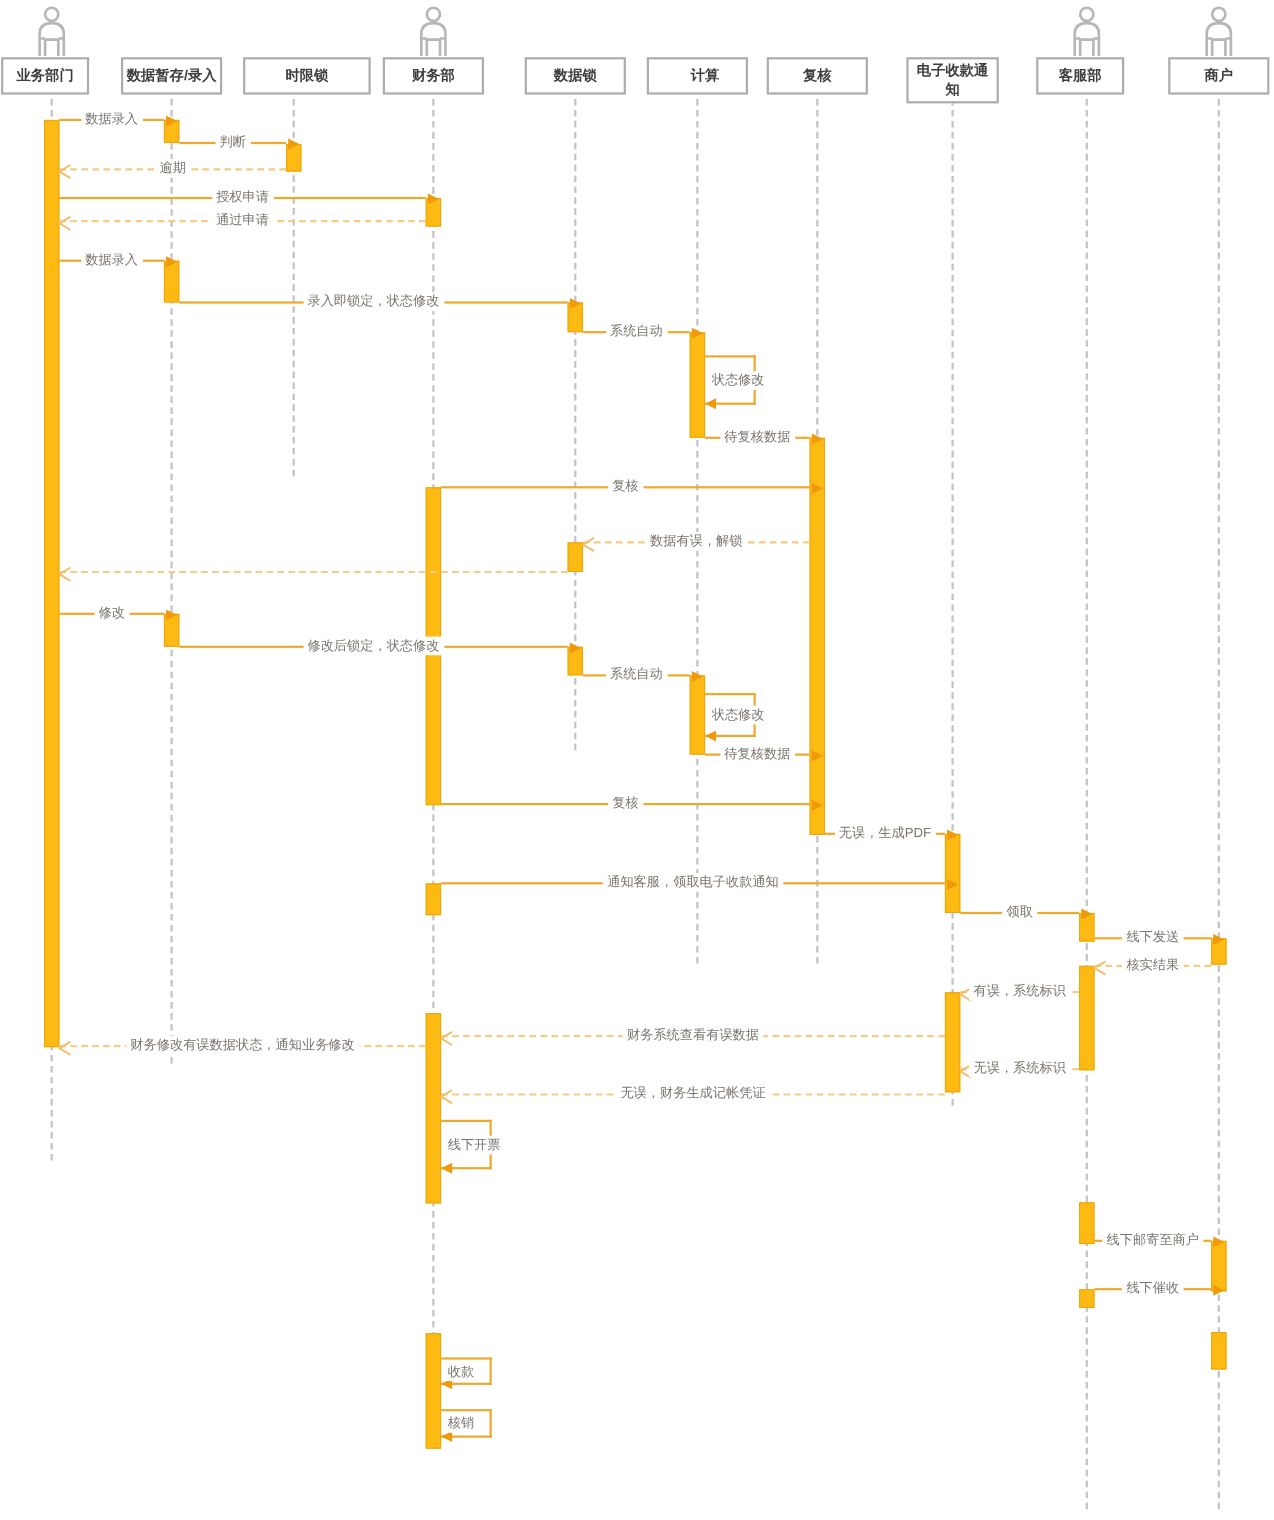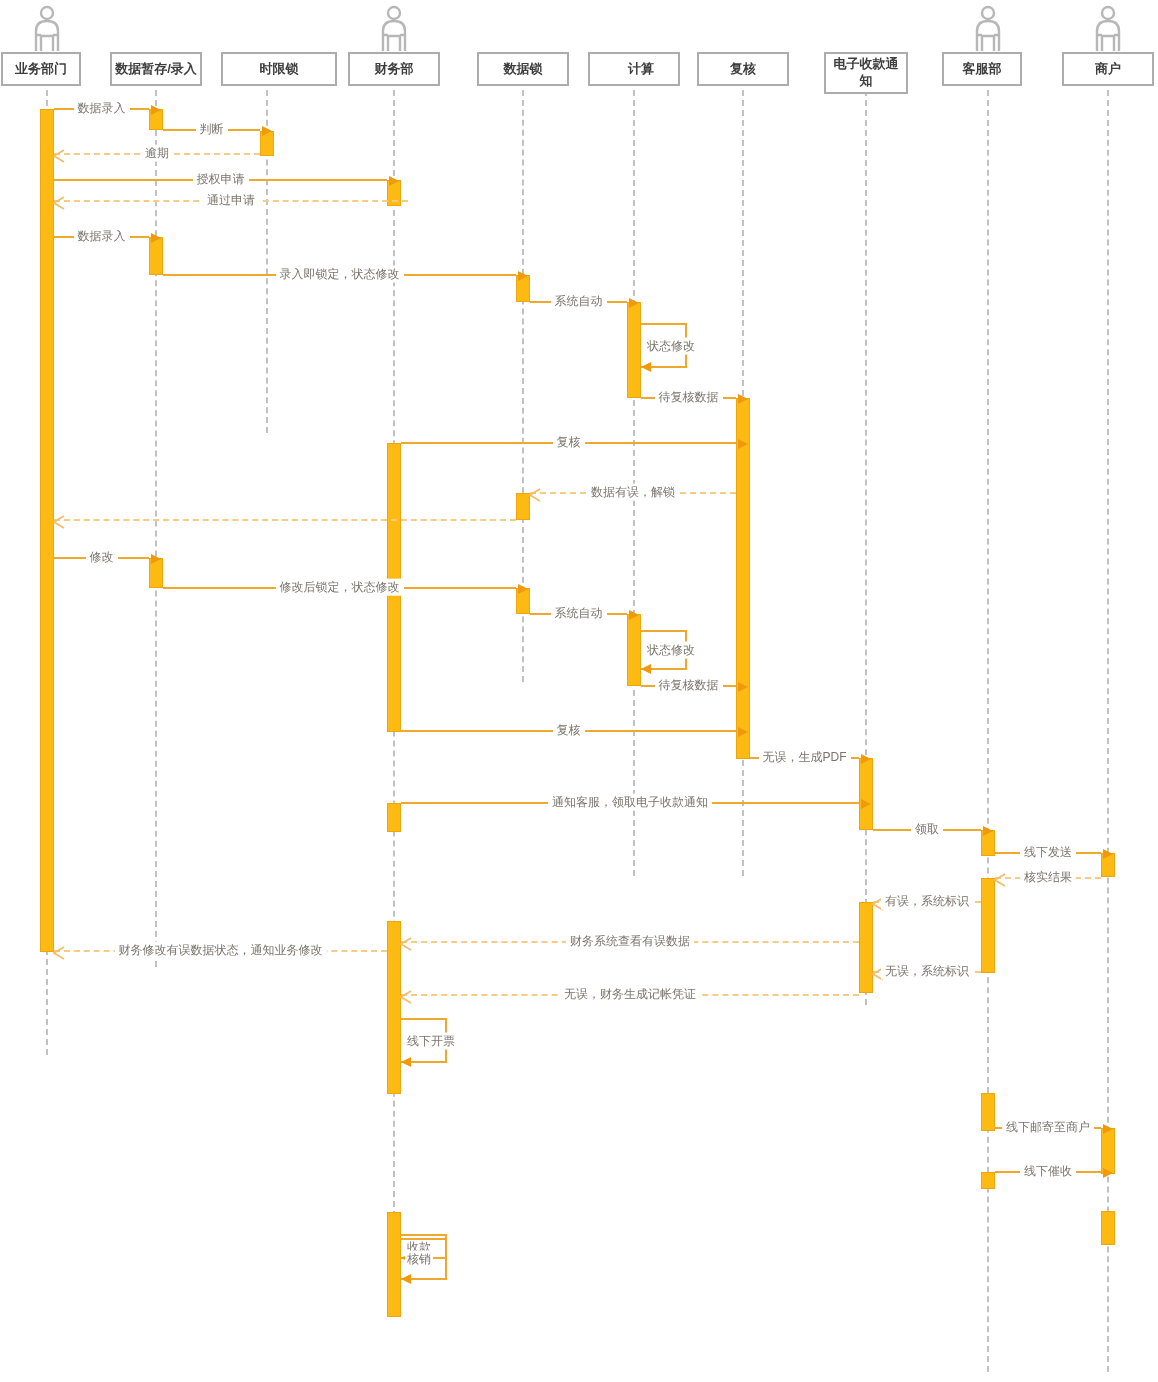--- a/index.html
+++ b/index.html
@@ -180,21 +180,21 @@
     </div>
     <div class="msg" style="left: 54px; top: 173px; width: 333px;">
       <div class="ln solid"></div>
       <div style="position: absolute; top: 1px; right: -1px;">
         <svg width="12" height="12" viewBox="0 0 12 12">
           <polygon points="1,1 11,6 1,11" fill="var(--arrow-fill)"></polygon>
         </svg>
       </div>
       <span class="lbl">授权申请</span>
     </div>
-    <div class="msg" style="left: 54px; top: 194px; width: 333px; padding-left: 21px;">
+    <div class="msg" style="left: 54px; top: 194px; width: 333px;">
       <div class="ln dashed"></div>
       <div style="position: absolute; top: 1px; left: -1px;">
         <svg width="13" height="14" viewBox="0 0 13 14">
           <polyline points="11,1 1,7 11,13" fill="none" stroke="var(--chevron)" stroke-width="1.8"></polyline>
         </svg>
       </div>
       <span class="lbl">通过申请</span>
     </div>
     <div class="msg" style="left: 54px; top: 230px; width: 95px;">
       <div class="ln solid"></div>
@@ -436,21 +436,21 @@
       <span class="lbl">线下开票</span>
     </div>
     <div class="selfmsg" style="left: 401px; top: 1234px; height: 25px;">
       <div>
         <svg width="12" height="12" viewBox="0 0 12 12">
           <polygon points="11,1 1,6 11,11" fill="var(--arrow-fill)"></polygon>
         </svg>
       </div>
       <span class="lbl">收款</span>
     </div>
-    <div class="selfmsg" style="left: 401px; top: 1238px; height: 42px;">
+    <div class="selfmsg" style="left: 401px; top: 1281px; height: 26px;">
       <div>
         <svg width="12" height="12" viewBox="0 0 12 12">
           <polygon points="11,1 1,6 11,11" fill="var(--arrow-fill)"></polygon>
         </svg>
       </div>
       <span class="lbl">核销</span>
     </div>
   </div>
 
 </body></html>

